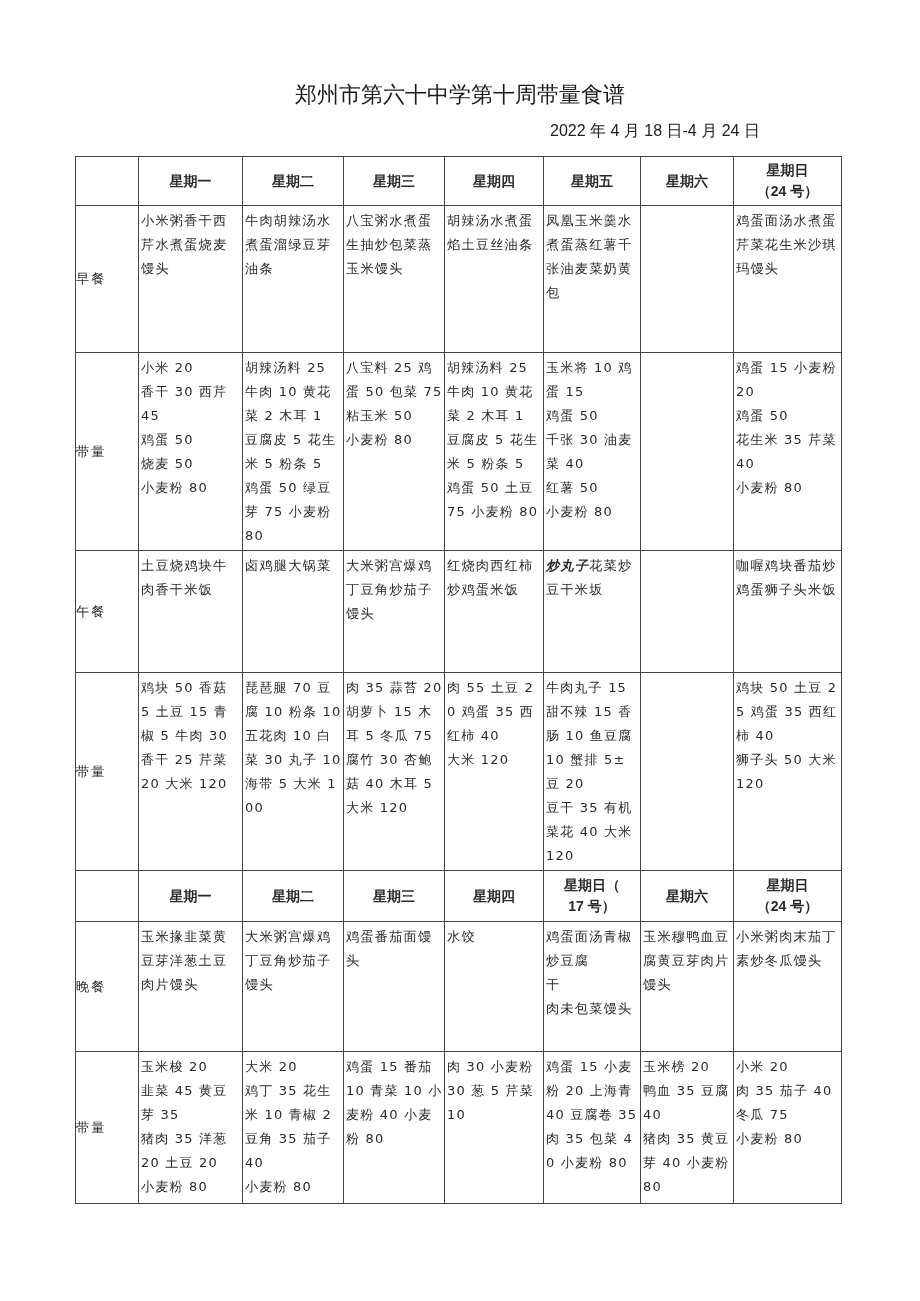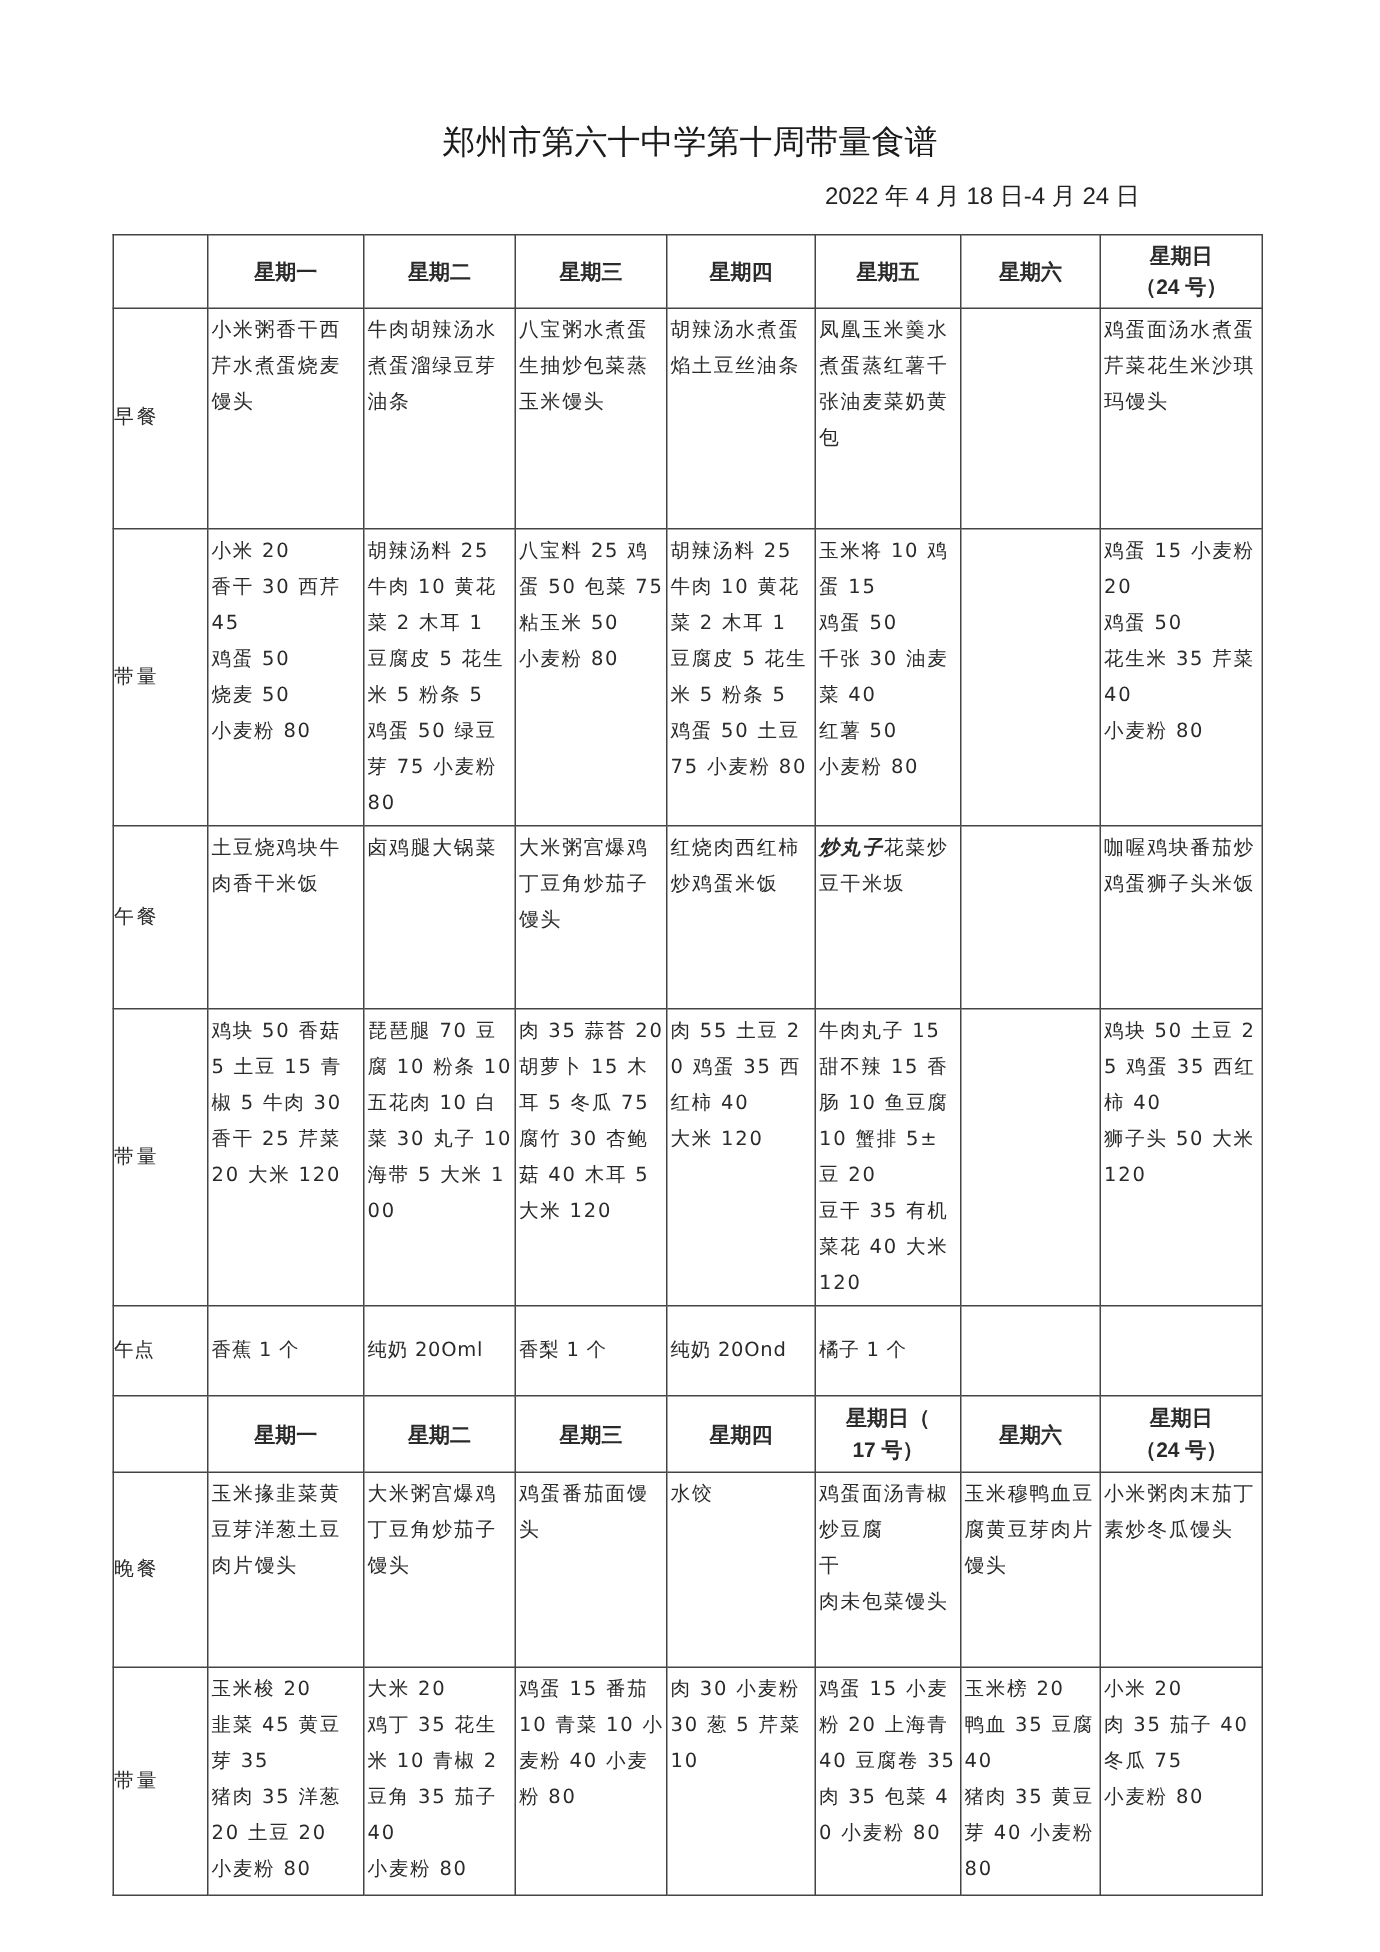--- a/index.html
+++ b/index.html
@@ -101,30 +101,20 @@
     <td class="qty">肉 55 土豆 20 鸡蛋 35 西红柿 40
 大米 120</td>
     <td class="qty">牛肉丸子 15 甜不辣 15 香肠 10 鱼豆腐 10 蟹排 5±
 豆 20
 豆干 35 有机菜花 40 大米 120</td>
     <td class="qty"></td>
     <td class="qty">鸡块 50 土豆 25 鸡蛋 35 西红柿 40
 狮子头 50 大米 120</td>
   </tr>
 
-  <tr class="snack" style="height:60px">
-    <td class="label">午点</td>
-    <td>香蕉 1 个</td>
-    <td>纯奶 20Oml</td>
-    <td>香梨 1 个</td>
-    <td>纯奶 20Ond</td>
-    <td>橘子 1 个</td>
-    <td></td>
-    <td></td>
-  </tr>
 
   <tr class="hdr" style="height:51px">
     <td></td>
     <td>星期一</td>
     <td>星期二</td>
     <td>星期三</td>
     <td>星期四</td>
     <td>星期日（
 17 号）</td>
     <td>星期六</td>

